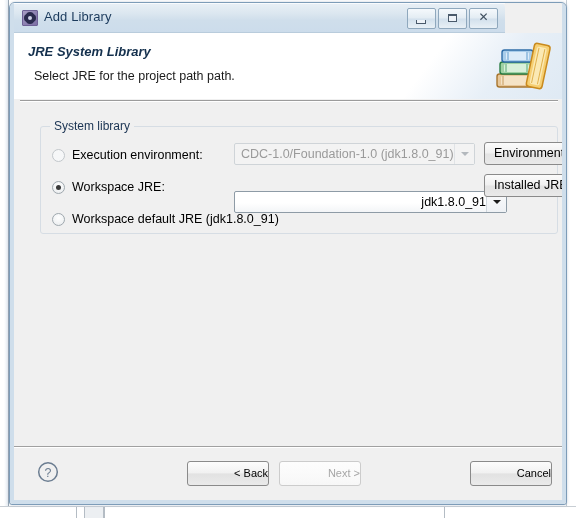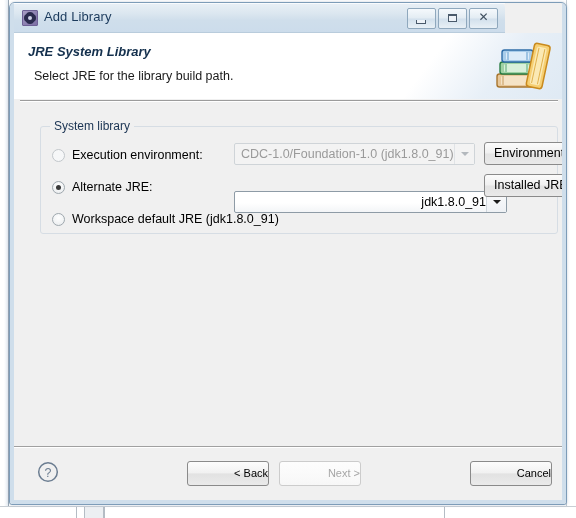--- a/index.html
+++ b/index.html
@@ -469,21 +469,21 @@
         </div>
         <div class="win-btn">
           <span class="g-close">✕</span>
         </div>
       </div>
     </div>
 
     <div id="header">
       <div class="hdr-sheen"></div>
       <div id="hdr-title">JRE System Library</div>
-      <div id="hdr-sub">Select JRE for the library build path.</div>
+      <div id="hdr-sub">Select JRE for the project path path.</div>
 
       <svg class="books-icon" viewBox="0 0 62 54">
 
         <rect x="6" y="35" width="38" height="13" rx="2.5" fill="#e7c79a" stroke="#a8762f" stroke-width="1.4"></rect>
         <rect x="10" y="37" width="30" height="9" rx="1.5" fill="#f5e3c6" stroke="none"></rect>
         <line x1="12" y1="37" x2="12" y2="46" stroke="#c79a5c" stroke-width="1"></line>
         <line x1="38" y1="37" x2="38" y2="46" stroke="#c79a5c" stroke-width="1"></line>
 
         <rect x="9" y="23" width="33" height="12" rx="2.5" fill="#9fd2a4" stroke="#2a7d44" stroke-width="1.4"></rect>
         <rect x="13" y="25" width="25" height="8" rx="1.5" fill="#d8f0da" stroke="none"></rect>
@@ -516,21 +516,21 @@
           <span class="radio-label disabled">Execution environment:</span>
         </div>
         <div class="combo disabled combo-1">
           <span class="combo-text">CDC-1.0/Foundation-1.0 (jdk1.8.0_91)</span>
           <span class="combo-arrow"></span>
         </div>
         <div class="sidebtn sidebtn-1">Environments...</div>
 
         <div class="row row-2">
           <span class="radio checked"></span>
-          <span class="radio-label">Alternate JRE:</span>
+          <span class="radio-label">Workspace JRE:</span>
         </div>
         <div class="combo combo-2">
           <span class="combo-text">jdk1.8.0_91</span>
           <span class="combo-arrow"></span>
         </div>
         <div class="sidebtn sidebtn-2">Installed JREs...</div>
 
         <div class="row row-3">
           <span class="radio"></span>
           <span class="radio-label">Workspace default JRE (jdk1.8.0_91)</span>

